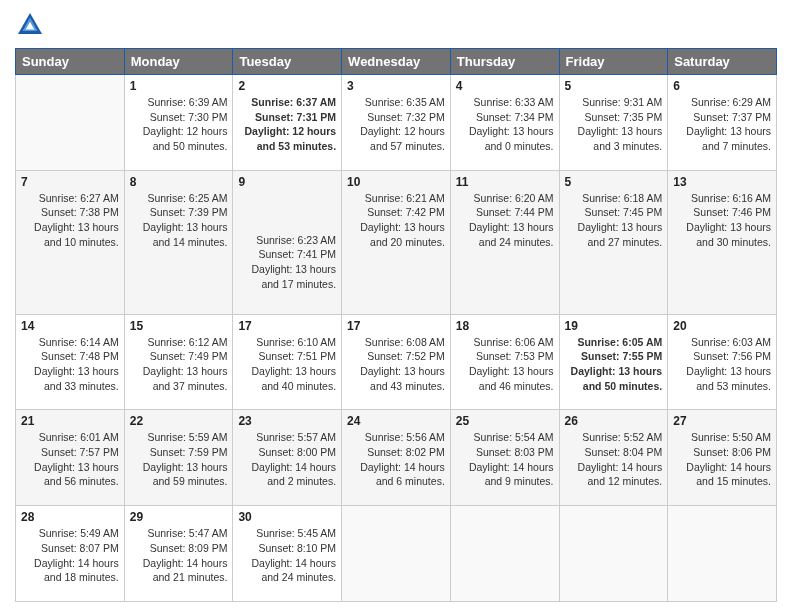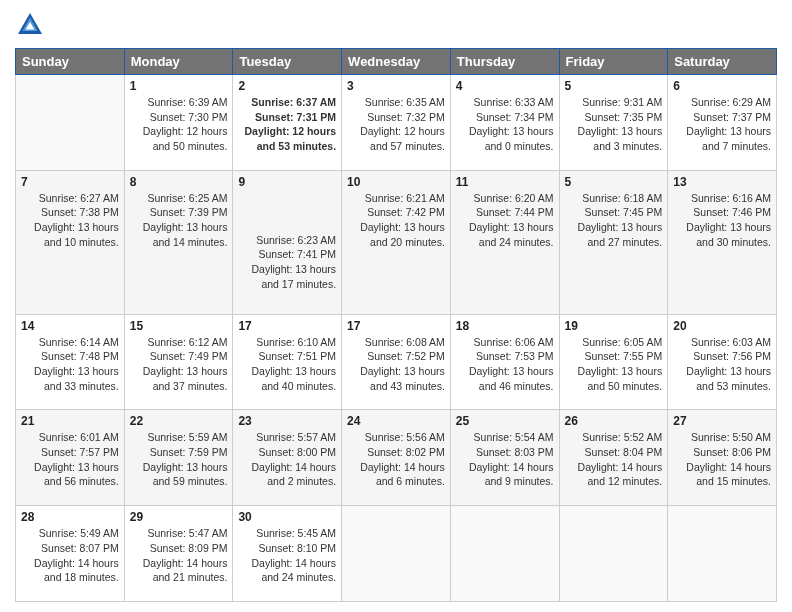--- a/index.html
+++ b/index.html
@@ -263,21 +263,21 @@
           </td>
           <td>
             <span class="day-num">18</span>
             <div class="cell-info" style="white-space: pre-line;">Sunrise: 6:06 AM
 Sunset: 7:53 PM
 Daylight: 13 hours
 and 46 minutes.</div>
           </td>
           <td>
             <span class="day-num">19</span>
-            <div class="cell-info" style="white-space: pre-line;">Sunrise: 6:05 AM
+            <div class="cell-info" style="white-space: pre-line; font-weight: bold;">Sunrise: 6:05 AM
 Sunset: 7:55 PM
 Daylight: 13 hours
 and 50 minutes.</div>
           </td>
           <td>
             <span class="day-num">20</span>
             <div class="cell-info" style="white-space: pre-line;">Sunrise: 6:03 AM
 Sunset: 7:56 PM
 Daylight: 13 hours
 and 53 minutes.</div>

